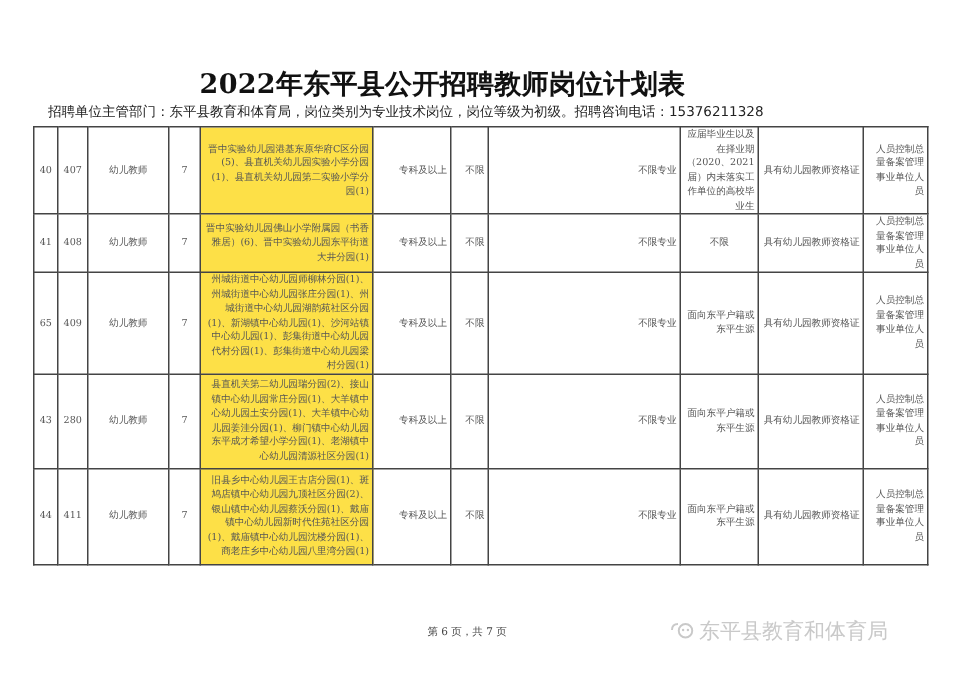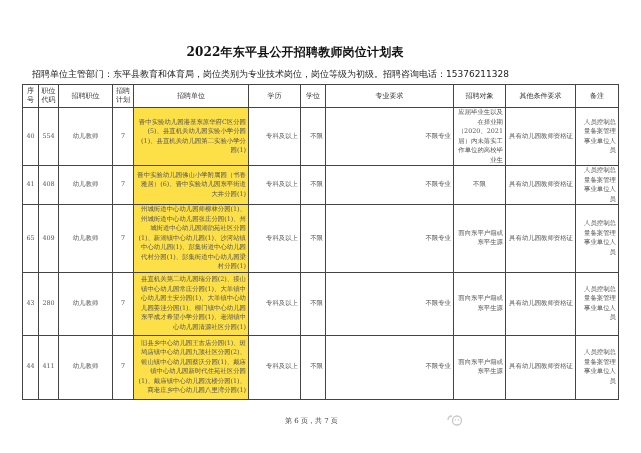--- a/index.html
+++ b/index.html
@@ -1,19 +1,19 @@
 <!DOCTYPE html>
 <html><head>
 <meta charset="utf-8">
 <style>
   html, body { margin:0; padding:0; background:#ffffff; }
   body { width:641px; height:453px; position:relative; overflow:hidden;
          font-family:"DejaVu Serif","Liberation Serif",serif; color:#333; }
   .title { position:absolute; top:44px; left:0; width:590px; text-align:center;
-           font-size:12px; font-weight:bold; color:#111; letter-spacing:0.2px; }
+           font-size:18px; font-weight:bold; color:#111; letter-spacing:0.2px; }
   .subhead { position:absolute; top:68px; left:32px; font-size:9px; font-weight:normal; color:#222;
              font-family:"DejaVu Sans","Liberation Sans",sans-serif; white-space:nowrap; }
   table { position:absolute; top:84px; left:22px; border-collapse:collapse; table-layout:fixed; }
   td, th { border:1px solid #444; font-size:6.4px; line-height:9.5px; padding:0 2px; color:#555; vertical-align:middle; }
   th { font-weight:normal; text-align:center; font-size:7px; line-height:9px; color:#333;
        font-family:"DejaVu Sans","Liberation Sans",sans-serif; height:22px; }
   td.c { text-align:center;margin-left:24px; }
   td.l { text-align:right; }
   td.unit { background:#fde047; }
   .footer { position:absolute; top:416px; left:285px; font-size:7px; color:#444; }
@@ -35,37 +35,24 @@
       <col style="width:21px">
     <col style="width:115px">
       <col style="width:52px">
       <col style="width:25px">
       <col style="width:128px">
     <col style="width:52px">
       <col style="width:70px">
       <col style="width:43px">
   </colgroup>
   <tbody>
-      <tr>
-    <th>序号</th>
-    <th>职位代码</th>
-    <th>招聘职位</th>
-    <th>招聘计划</th>
-    <th>招聘单位</th>
-    <th>学历</th>
-    <th>学位</th>
-    <th>专业要求</th>
-    <th>招聘对象</th>
-    <th>其他条件要求</th>
-    <th>备注</th>
-  </tr>
 
   <tr style="height:43px">
     <td class="c">40</td>
-    <td class="c">554</td>
+    <td class="c">407</td>
     <td class="c">幼儿教师</td>
     <td class="c">7</td>
     <td class="l unit">晋中实验幼儿园港基东原华府C区分园(5)、县直机关幼儿园实验小学分园(1)、县直机关幼儿园第二实验小学分园(1)</td>
     <td class="l">专科及以上</td>
     <td class="l">不限</td>
     <td class="l">不限专业</td>
     <td class="l">应届毕业生以及在择业期（2020、2021届）内未落实工作单位的高校毕业生</td>
     <td class="l">具有幼儿园教师资格证</td>
     <td class="l">人员控制总量备案管理事业单位人员</td>
   </tr>
@@ -131,14 +118,14 @@
 <div class="footer">第 6 页，共 7 页</div>
 
 <div class="watermark">
   <span class="wm-icon">
     <svg width="16" height="12" viewBox="0 0 16 12">
       <path d="M1 6 Q1 2 5 2" fill="none" stroke="#c9c9c9" stroke-width="1.3"></path>
       <circle cx="10" cy="6.5" r="4.5" fill="none" stroke="#c9c9c9" stroke-width="1.3"></circle>
       <circle cx="8.4" cy="6" r="0.8" fill="#c9c9c9"></circle>
       <circle cx="11.6" cy="6" r="0.8" fill="#c9c9c9"></circle>
     </svg>
-  </span>
+  </span><span>东平县教育和体育局</span>
 </div>
 
 </body></html>

